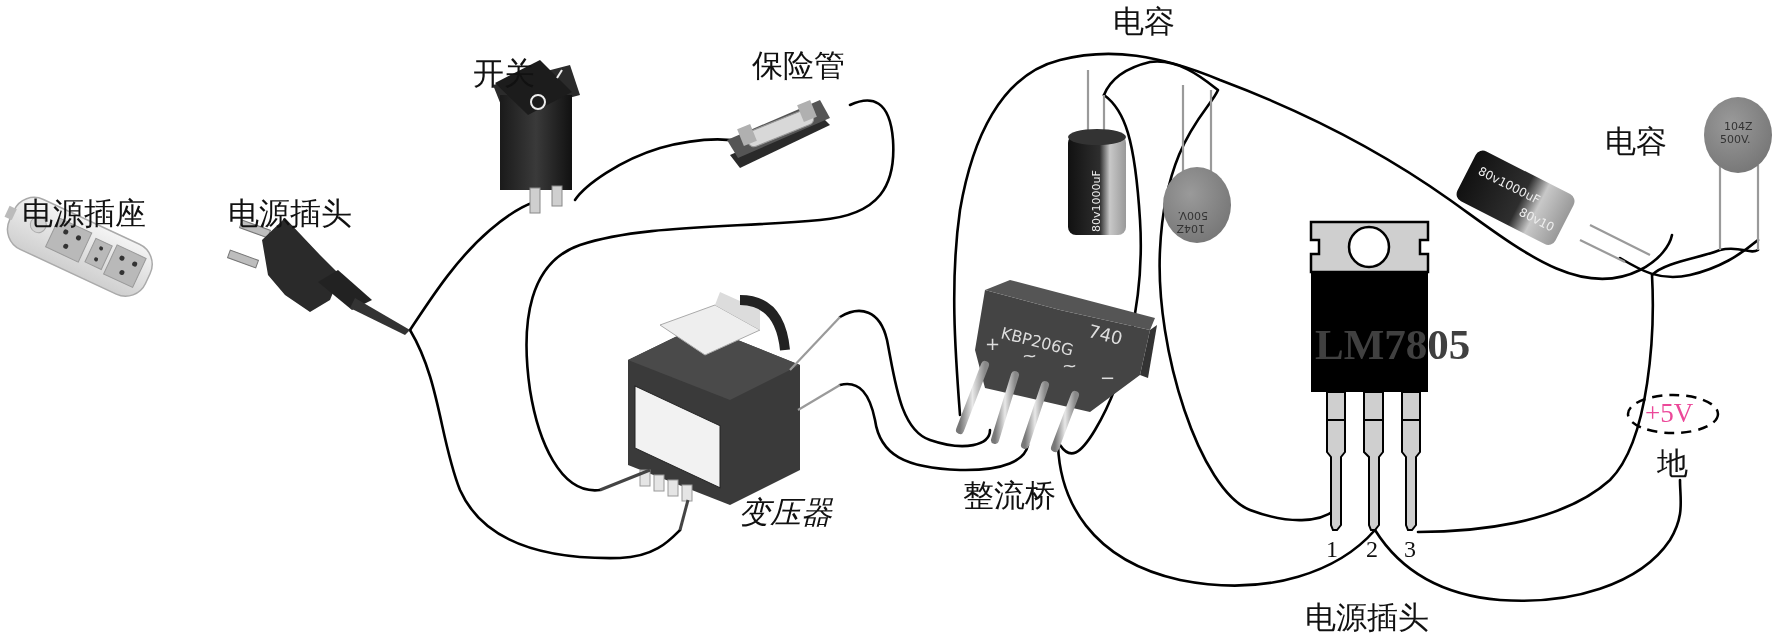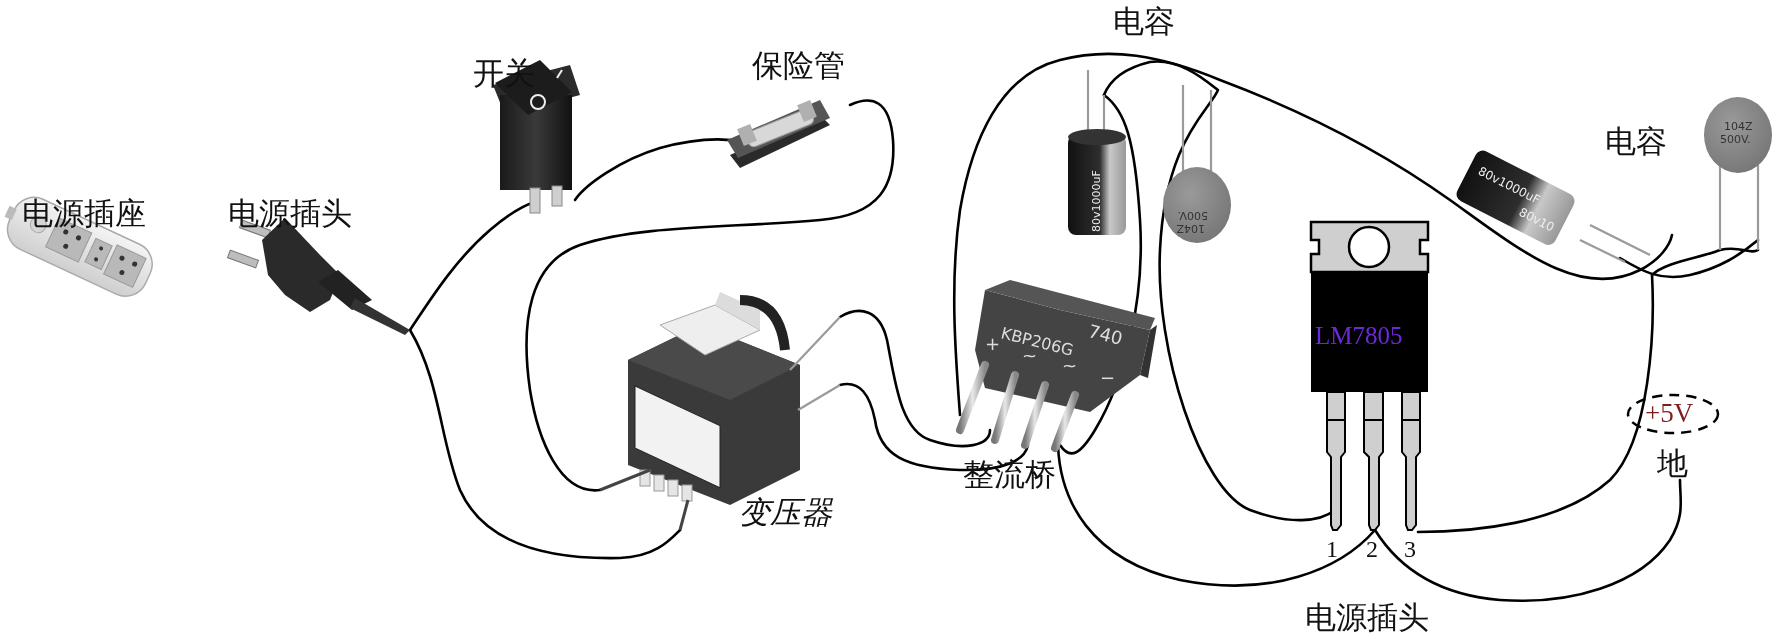--- a/index.html
+++ b/index.html
@@ -17,30 +17,31 @@
   .pin-num {
     position: absolute;
     font-family: "Liberation Serif", "DejaVu Serif", serif;
     font-size: 24px;
     color: #111;
     line-height: 1;
   }
   .chip-text {
     position: absolute;
     font-family: "Liberation Serif", "DejaVu Serif", serif;
-    font-size: 25px;
-    color: #6d28d9;
+    font-size: 43px;
+    color: #404040;
     line-height: 1;
     letter-spacing: 0px;
+    font-weight: bold;
   }
   .v5-text {
     position: absolute;
     font-family: "Liberation Serif", "DejaVu Serif", serif;
     font-size: 27px;
-    color: #7f1d1d;
+    color: #ec4899;
     line-height: 1;
   }
   .wire { fill: none; stroke: #000; stroke-width: 2.6; stroke-linecap: round; stroke-linejoin: round; }
   .lead { fill: none; stroke: #9a9a9a; stroke-width: 2.2; }
   .lead-dark { fill: none; stroke: #444; stroke-width: 3; }
 </style>
 </head>
 <body>
 
 <div id="stage">
@@ -238,21 +239,21 @@
   </g>
 
   <ellipse cx="1673" cy="414" rx="45" ry="19" fill="none" stroke="#000" stroke-width="2.5" stroke-dasharray="10,7"></ellipse>
 </svg>
 
 <div class="label" style="left:22px;top:198px;">电源插座</div>
 <div class="label" style="left:228px;top:198px;">电源插头</div>
 <div class="label" style="left:473px;top:58px;">开关</div>
 <div class="label" style="left:752px;top:50px;">保险管</div>
 <div class="label" style="left:739px;top:497px;font-style:italic;">变压器</div>
-<div class="label" style="left:963px;top:459px;">整流桥</div>
+<div class="label" style="left:963px;top:480px;">整流桥</div>
 <div class="label" style="left:1113px;top:6px;">电容</div>
 <div class="label" style="left:1605px;top:126px;">电容</div>
 <div class="label" style="left:1305px;top:602px;">电源插头</div>
 <div class="label" style="left:1657px;top:448px;">地</div>
 
 <div class="chip-text" style="left:1315px;top:323px;">LM7805</div>
 
 <div class="pin-num" style="left:1326px;top:537px;">1</div>
 <div class="pin-num" style="left:1366px;top:537px;">2</div>
 <div class="pin-num" style="left:1404px;top:537px;">3</div>

